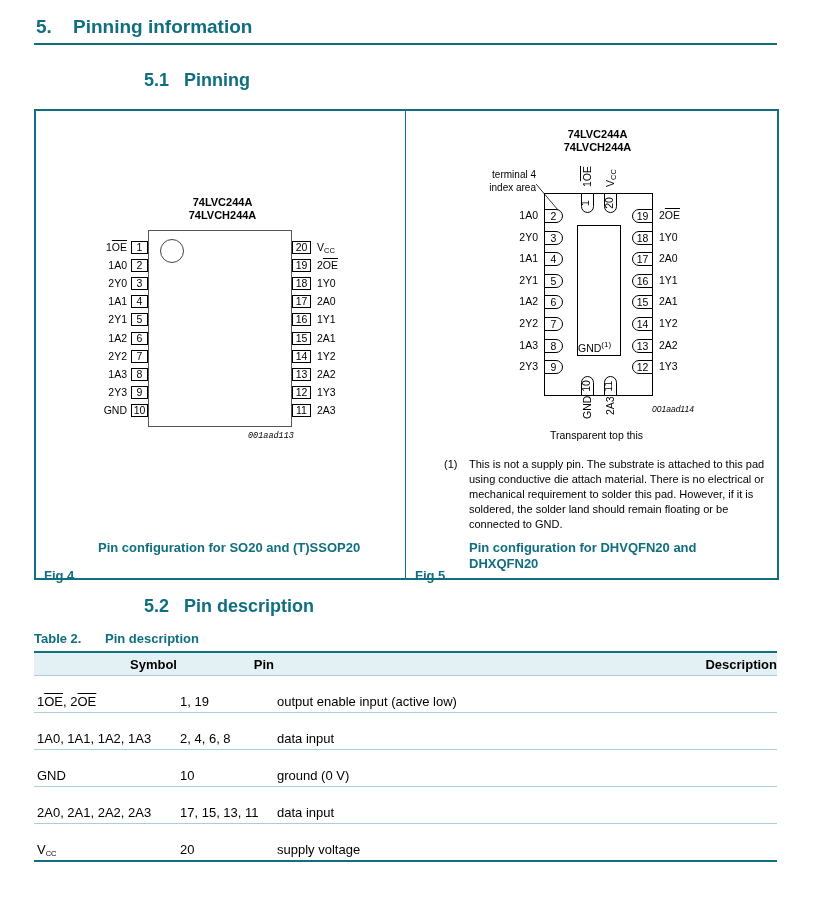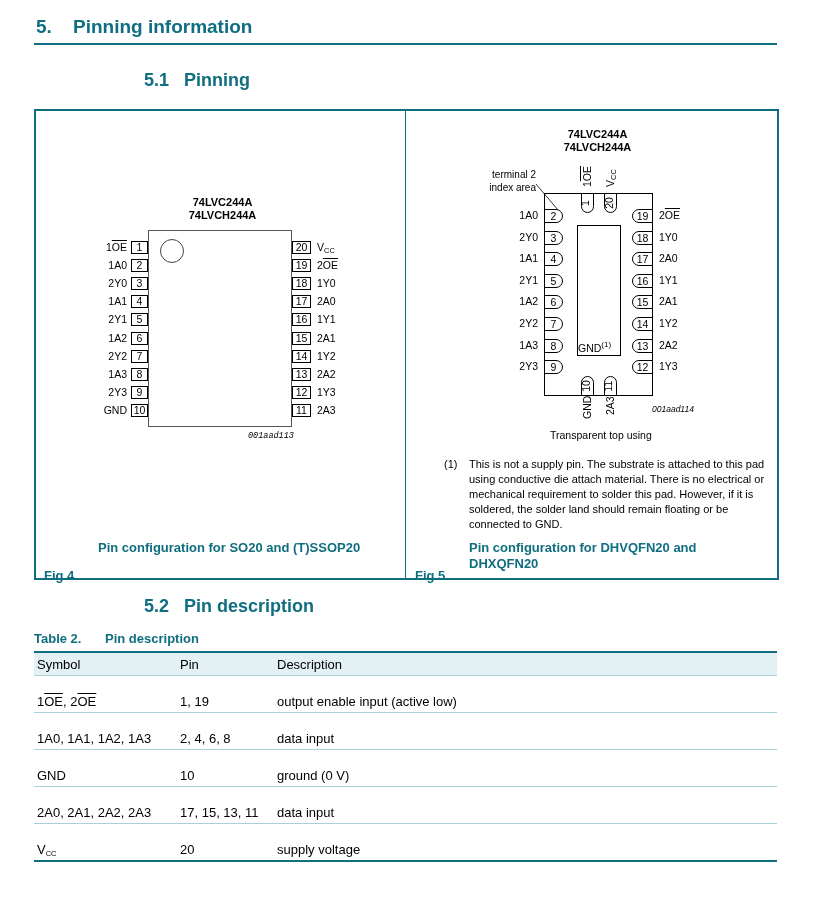--- a/index.html
+++ b/index.html
@@ -30,21 +30,21 @@
   .qpin.t { width: 13px; height: 20px; border-radius: 0 0 7px 7px; }
   .qpin.b { width: 13px; height: 20px; border-radius: 7px 7px 0 0; }
   .vtext { position: absolute; font-size: 10.5px; transform: rotate(-90deg); transform-origin: left top; white-space: nowrap; }
   .vnum { position: absolute; font-size: 10.5px; transform: rotate(-90deg); white-space: nowrap; }
   .note { position: absolute; left: 444px; top: 457px; font-size: 11px; line-height: 15px; width: 330px; }
   .note .n { position: absolute; left: 0; }
   .note .t { margin-left: 25px; display: block; }
   .tbl-title { position: absolute; left: 34px; top: 631px; font-size: 13px; font-weight: bold; color: #0f6e7f; }
   .tbl-title .lab { display: inline-block; width: 71px; }
   table.pins { position: absolute; left: 34px; top: 651px; width: 743px; border-collapse: collapse; font-size: 13px; }
-  table.pins th { background: #e3f0f4; text-align: left; font-weight: normal; height: 22px; padding: 0 0 0 3px;
+  table.pins th { background: #e3f0f4; text-align: right; font-weight: bold; height: 22px; padding: 0 0 0 3px;
                   border-top: 2px solid #0f6e7f; border-bottom: 1px solid #a9cfd9; margin-top: 40px; }
   table.pins td { height: 21px; padding: 15px 0 0 3px; border-bottom: 1px solid #a9cfd9; }
   table.pins tr:last-child td { border-bottom: 2px solid #0f6e7f; }
   .c1 { width: 140px; } .c2 { width: 94px; }
 </style>
 </head>
 <body>
 
 <div class="h1">
   <span class="num">5.</span><span>Pinning information</span>
@@ -113,21 +113,21 @@
 <div class="caption" style="left:44px; top:540px;">
   <span class="lab">Fig 4.</span><span class="txt">Pin configuration for SO20 and (T)SSOP20</span>
 </div>
 
 <div id="fig5">
   <div class="chip-title" style="left:525px; top:128px; width:145px;">
     <div>74LVC244A</div>
     <div>74LVCH244A</div>
   </div>
   <div style="position:absolute; left:484px; top:168px; font-size:10px; line-height:13px; text-align:right; width:52px;">
-    <div>terminal 2</div>
+    <div>terminal 4</div>
     <div>index area</div>
   </div>
   <svg style="position:absolute; left:530px; top:180px;" width="40" height="40">
     <line x1="6" y1="4" x2="28" y2="30" stroke="#000" stroke-width="0.8"></line>
   </svg>
   <div style="position:absolute; left:544px; top:193px; width:109px; height:203px; border:1px solid #000; box-sizing:border-box;"></div>
   <div style="position:absolute; left:577px; top:225px; width:44px; height:131px; border:1px solid #000; box-sizing:border-box;">
     <div style="position:absolute; left:0; bottom:2px; font-size:10.5px; white-space:nowrap;">
       <span>GND</span><sup style="font-size:8px;">(1)</sup>
     </div>
@@ -176,21 +176,21 @@
       <div class="qpin b" style="left: 581px; top: 376px;">
         <span class="vnum" style="left: -2px; top: 3px;">10</span>
       </div>
       <div class="vtext" style="left: 581px; top: 419px;">GND</div>
       <div class="qpin b" style="left: 604px; top: 376px;">
         <span class="vnum" style="left: -2px; top: 3px;">11</span>
       </div>
       <div class="vtext" style="left: 604px; top: 415px;">2A3</div>
     </div>
   <div class="code" style="left:652px; top:404px;">001aad114</div>
-  <div style="position:absolute; left:550px; top:429px; font-size:10.5px;">Transparent top using</div>
+  <div style="position:absolute; left:550px; top:429px; font-size:10.5px;">Transparent top this</div>
 </div>
 
 <div class="note">
   <span class="n">(1)</span>
   <span class="t">This is not a supply pin. The substrate is attached to this pad using conductive die attach material. There is no electrical or mechanical requirement to solder this pad. However, if it is soldered, the solder land should remain floating or be connected to GND.</span>
 </div>
 
 <div class="caption" style="left:415px; top:540px;">
   <span class="lab">Fig 5.</span><span class="txt" style="width:260px;">Pin configuration for DHVQFN20 and DHXQFN20</span>
 </div>

